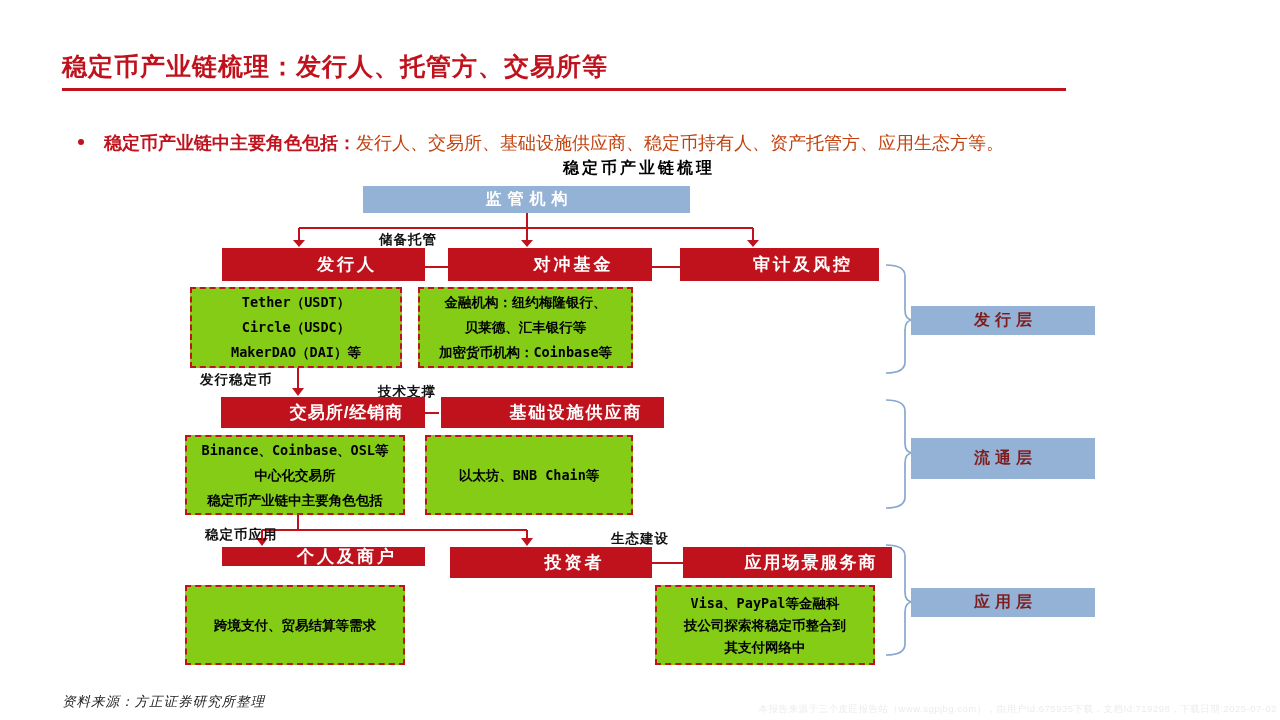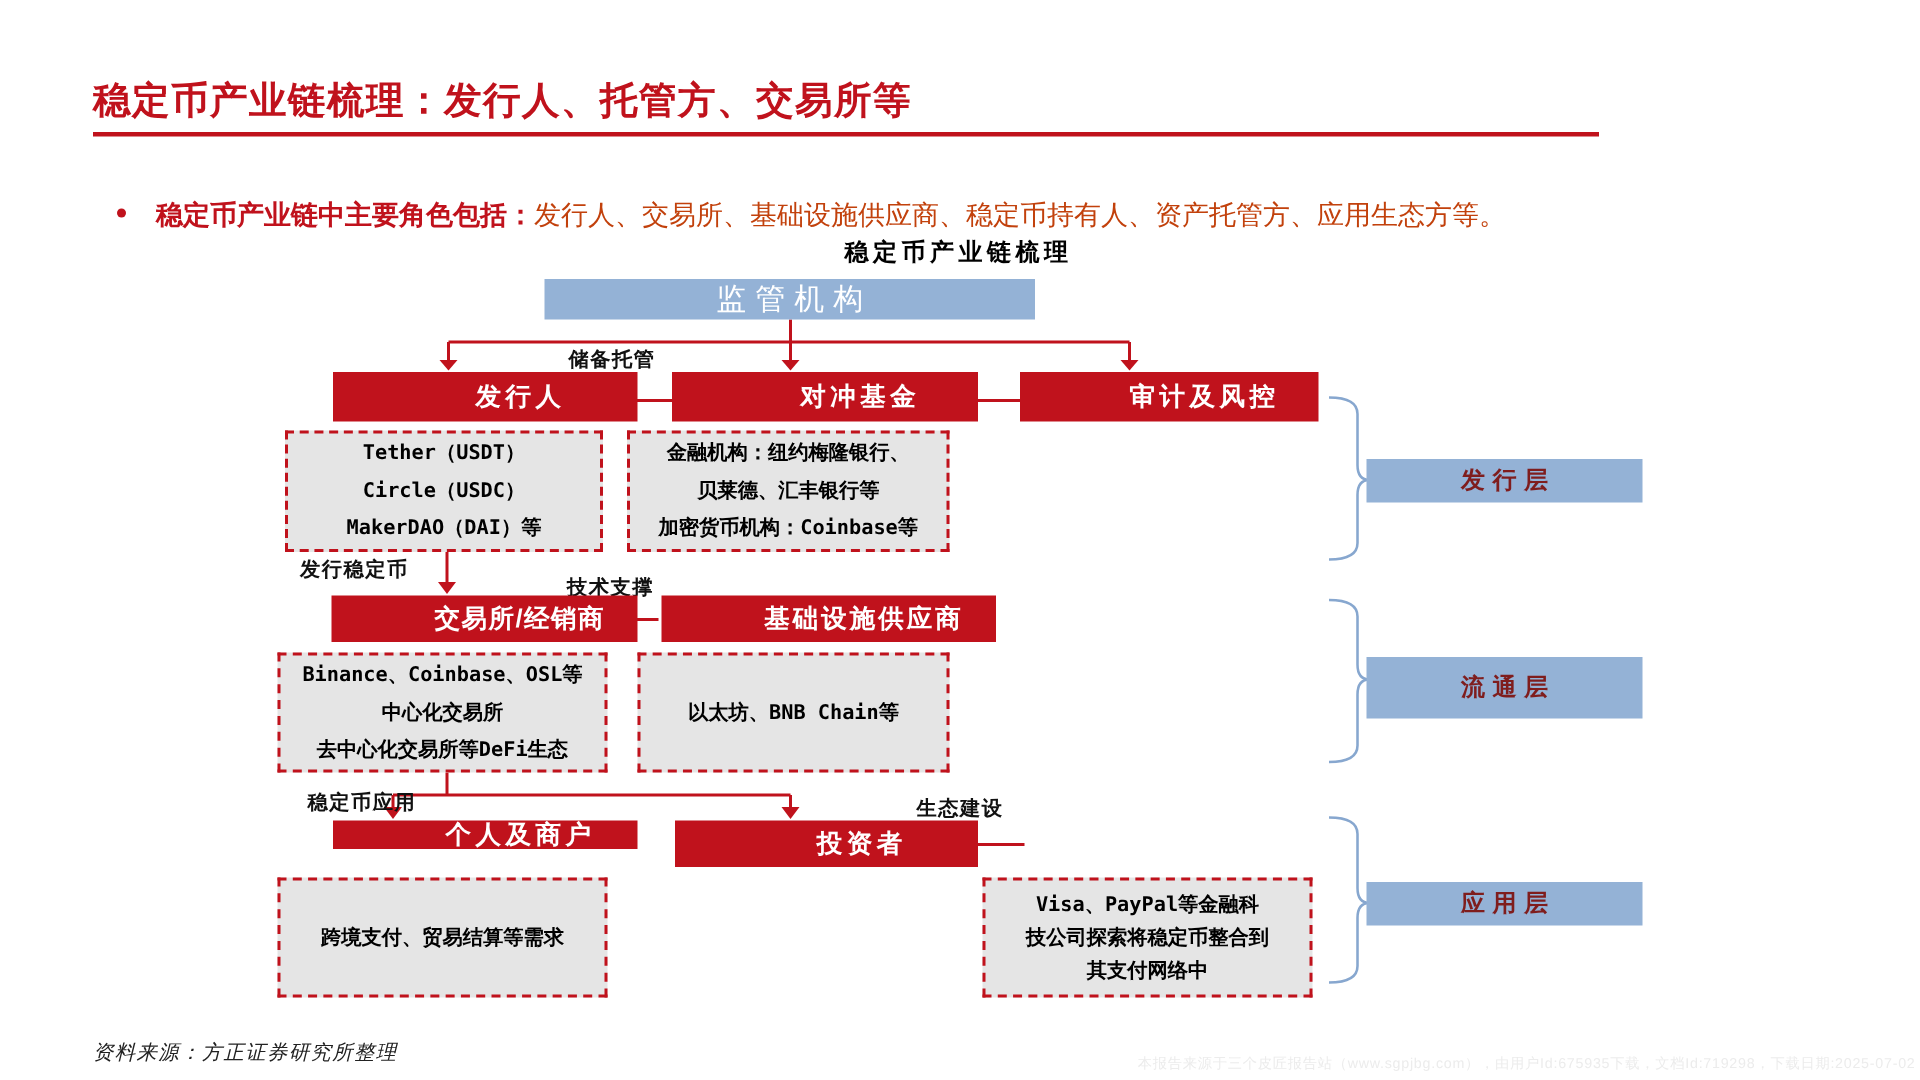--- a/index.html
+++ b/index.html
@@ -31,31 +31,31 @@
   .overlay{position:absolute;left:0;top:0;z-index:1;}
   .cline{stroke:var(--red);stroke-width:2;fill:none;}
   .chead{fill:var(--red);stroke:none;}
   .brace{stroke:var(--brace);stroke-width:1.7;fill:none;}
   .rbox{
     background:var(--red);color:#fff;font-weight:bold;font-size:17px;
     display:flex;align-items:center;justify-content:center;
     letter-spacing:3px;z-index:2;padding-left:47px;
   }
   .bluebox{
-    background:var(--blue);color:#fff;font-weight:normal;font-size:20px;
+    background:var(--blue);color:#fff;font-weight:bold;font-size:16px;
     display:flex;align-items:center;justify-content:center;letter-spacing:6px;
     text-indent:6px;z-index:2;
   }
   .layerbox{
     background:var(--blue);color:#7f1d1d;font-weight:bold;font-size:16px;
     display:flex;align-items:center;justify-content:center;letter-spacing:5px;
     text-indent:5px;z-index:2;
   }
   .dbox{
-    border:2px dashed var(--red);background:#e5e5e5;z-index:2;
+    border:2px dashed var(--red);background:#84cc16;z-index:2;
     display:flex;flex-direction:column;align-items:center;justify-content:center;
     text-align:center;font-family:"DejaVu Sans Mono",monospace;
     font-size:13.5px;font-weight:bold;color:#000;line-height:25px;
   }
   .edge-label{
     font-size:13.5px;font-weight:bold;color:#111;z-index:2;letter-spacing:1px;
   }
   .source-note{
     left:62px;top:693px;font-family:"Liberation Serif",serif;font-style:italic;
     font-size:13.5px;color:#222;letter-spacing:1px;
@@ -144,31 +144,32 @@
 
   <div class="abs edge-label" style="left:200px;top:371px;">发行稳定币</div>
   <div class="abs edge-label" style="left:378px;top:383px;">技术支撑</div>
 
   <div class="abs rbox" style="left:441px;top:397px;width:176px;height:31px;letter-spacing:2px;">基础设施供应商</div>
   <div class="abs rbox" style="left:221px;top:397px;width:157px;height:31px;letter-spacing:1px;">交易所/经销商</div>
 
   <div class="abs dbox" style="left:185px;top:435px;width:216px;height:76px;">
     <div>Binance、Coinbase、OSL等</div>
     <div>中心化交易所</div>
-    <div>去中心化交易所等DeFi生态</div>
+    <div>稳定币产业链中主要角色包括</div>
   </div>
   <div class="abs dbox" style="left:425px;top:435px;width:204px;height:76px;">
     <div>以太坊、BNB Chain等</div>
   </div>
 
   <div class="abs edge-label" style="left:205px;top:526px;">稳定币应用</div>
   <div class="abs edge-label" style="left:611px;top:530px;">生态建设</div>
 
   <div class="abs rbox" style="left:222px;top:547px;width:156px;height:19px;">个人及商户</div>
   <div class="abs rbox" style="left:450px;top:547px;width:155px;height:31px;">投资者</div>
+  <div class="abs rbox" style="left:683px;top:547px;width:162px;height:31px;letter-spacing:2px;">应用场景服务商</div>
 
   <div class="abs dbox" style="left:185px;top:585px;width:216px;height:76px;">
     <div>跨境支付、贸易结算等需求</div>
   </div>
   <div class="abs dbox" style="left:655px;top:585px;width:216px;height:76px;line-height:22px;">
     <div>Visa、PayPal等金融科</div>
     <div>技公司探索将稳定币整合到</div>
     <div>其支付网络中</div>
   </div>
 

